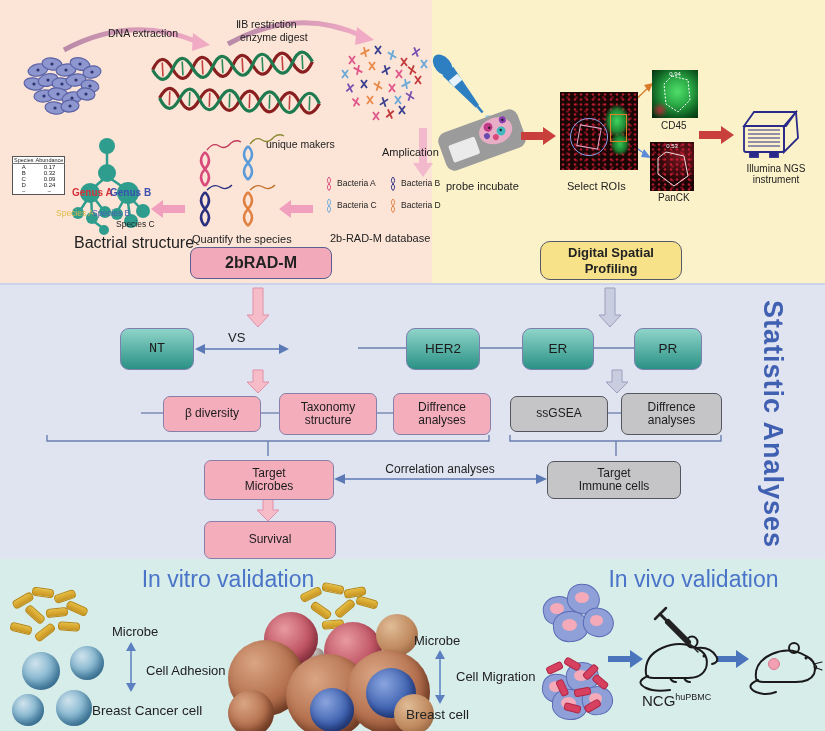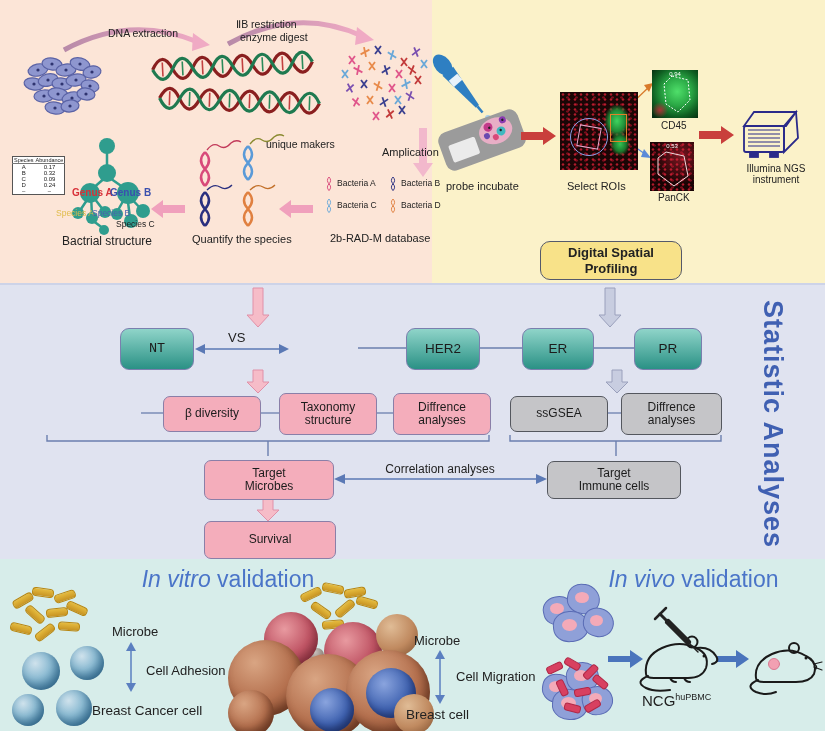--- a/index.html
+++ b/index.html
@@ -42,21 +42,21 @@
   .sblue{background:radial-gradient(circle at 36% 32%, #8aa4de, #3f62b0 55%, #243f80 92%);box-shadow:inset -3px -4px 7px rgba(15,25,70,.5);}
   .stan{background:radial-gradient(circle at 35% 30%, #e0bc96, #c08a60 55%, #8a5a38 90%);}
   .sgray{background:radial-gradient(circle at 35% 30%, #c9c2bd, #9a8f88 55%, #6a6058 90%);}
   .bcell{position:absolute;border-radius:50%;z-index:2;background:radial-gradient(circle at 35% 30%, #cfe2ec, #8fbdd4 40%, #5590b2 72%, #3f7093 96%);box-shadow:inset -3px -4px 8px rgba(20,60,90,.4);}
   .rod{position:absolute;width:20px;height:7px;border-radius:4px;background:linear-gradient(#e6bc3f,#c79322);border:1px solid #b8860f;z-index:2;}
   .blob{position:absolute;background:#8fa0d8;border:1.5px solid #5a6cb5;border-radius:46% 54% 50% 48%;}
   .nuc{position:absolute;background:#f4aab8;border-radius:50%;}
   .rrod{position:absolute;width:15px;height:5.5px;border-radius:3px;background:#d84060;border:1px solid #b02846;}
   .cluster{position:absolute;z-index:2;}
   .title{position:absolute;z-index:2;color:#4a74c8;font-size:23px;text-align:center;white-space:nowrap;}
-  .it{font-style:italic;}
+  .it{}
   #side-title{position:absolute;left:757px;top:300px;z-index:2;writing-mode:vertical-rl;text-orientation:mixed;font-size:27px;font-weight:bold;color:#4060b2;letter-spacing:1px;}
   .sup{vertical-align:super;font-size:9px;}
 </style>
 </head>
 <body>
 
 <div id="fig">
 
   <div class="panel" id="p-micro"></div>
   <div class="panel" id="p-dsp"></div>
@@ -319,21 +319,21 @@
   <div class="lbl" style="left:236px;top:18px;font-size:10.5px;">ⅡB restriction</div>
   <div class="lbl" style="left:240px;top:31px;font-size:10.5px;">enzyme digest</div>
   <div class="lbl" style="left:266px;top:138px;font-size:10.5px;">unique makers</div>
   <div class="lbl" style="left:382px;top:146px;">Amplication</div>
   <div class="lbl" style="left:337px;top:178px;font-size:8.5px;">Bacteria A</div>
   <div class="lbl" style="left:401px;top:178px;font-size:8.5px;">Bacteria B</div>
   <div class="lbl" style="left:337px;top:200px;font-size:8.5px;">Bacteria C</div>
   <div class="lbl" style="left:401px;top:200px;font-size:8.5px;">Bacteria D</div>
   <div class="lbl" style="left:330px;top:232px;">2b-RAD-M database</div>
   <div class="lbl" style="left:192px;top:233px;">Quantify the species</div>
-  <div class="lbl" style="left:62px;top:234px;font-size:12px;">Bactrial structure</div>
+  <div class="lbl" style="left:74px;top:234px;font-size:16px;">Bactrial structure</div>
   <div class="lbl" style="left:72px;top:187px;font-size:10px;font-weight:bold;color:#d83038;">Genus A</div>
   <div class="lbl" style="left:110px;top:187px;font-size:10px;font-weight:bold;color:#3a4fae;">Genus B</div>
   <div class="lbl" style="left:56px;top:208px;font-size:8.5px;color:#e0bc4a;">Species A</div>
   <div class="lbl" style="left:92px;top:208px;font-size:8.5px;color:#4a5fae;">Species B</div>
   <div class="lbl" style="left:116px;top:219px;font-size:8.5px;color:#222;">Species C</div>
 
   <table class="abund">
     <tbody>
         <tr>
           <th>Species</th>
@@ -355,20 +355,21 @@
           <td>D</td>
           <td>0.24</td>
         </tr>
     <tr>
           <td>–</td>
           <td>–</td>
         </tr>
   </tbody>
     </table>
 
+  <div class="btn" id="btn-2brad">2bRAD-M</div>
 
   <div class="lbl" style="left:446px;top:180px;">probe incubate</div>
   <div class="lbl" style="left:567px;top:180px;">Select ROIs</div>
 
   <div class="fluor" id="roi-img">
     <div class="blob-grn" style="left:44px;top:12px;width:26px;height:34px;background:radial-gradient(closest-side,#3fd45f,#1f8a35 62%,rgba(10,60,20,0));"></div>
     <div class="blob-grn" style="left:50px;top:40px;width:20px;height:24px;background:radial-gradient(closest-side,#35c452,#1a7a2d 62%,rgba(10,60,20,0));"></div>
     <div class="ring" style="left:10px;top:26px;width:36px;height:36px;"></div>
     <div class="sqr" style="left:18px;top:34px;width:20px;height:20px;"></div>
     <div class="orect" style="left:50px;top:22px;width:15px;height:26px;"></div>

